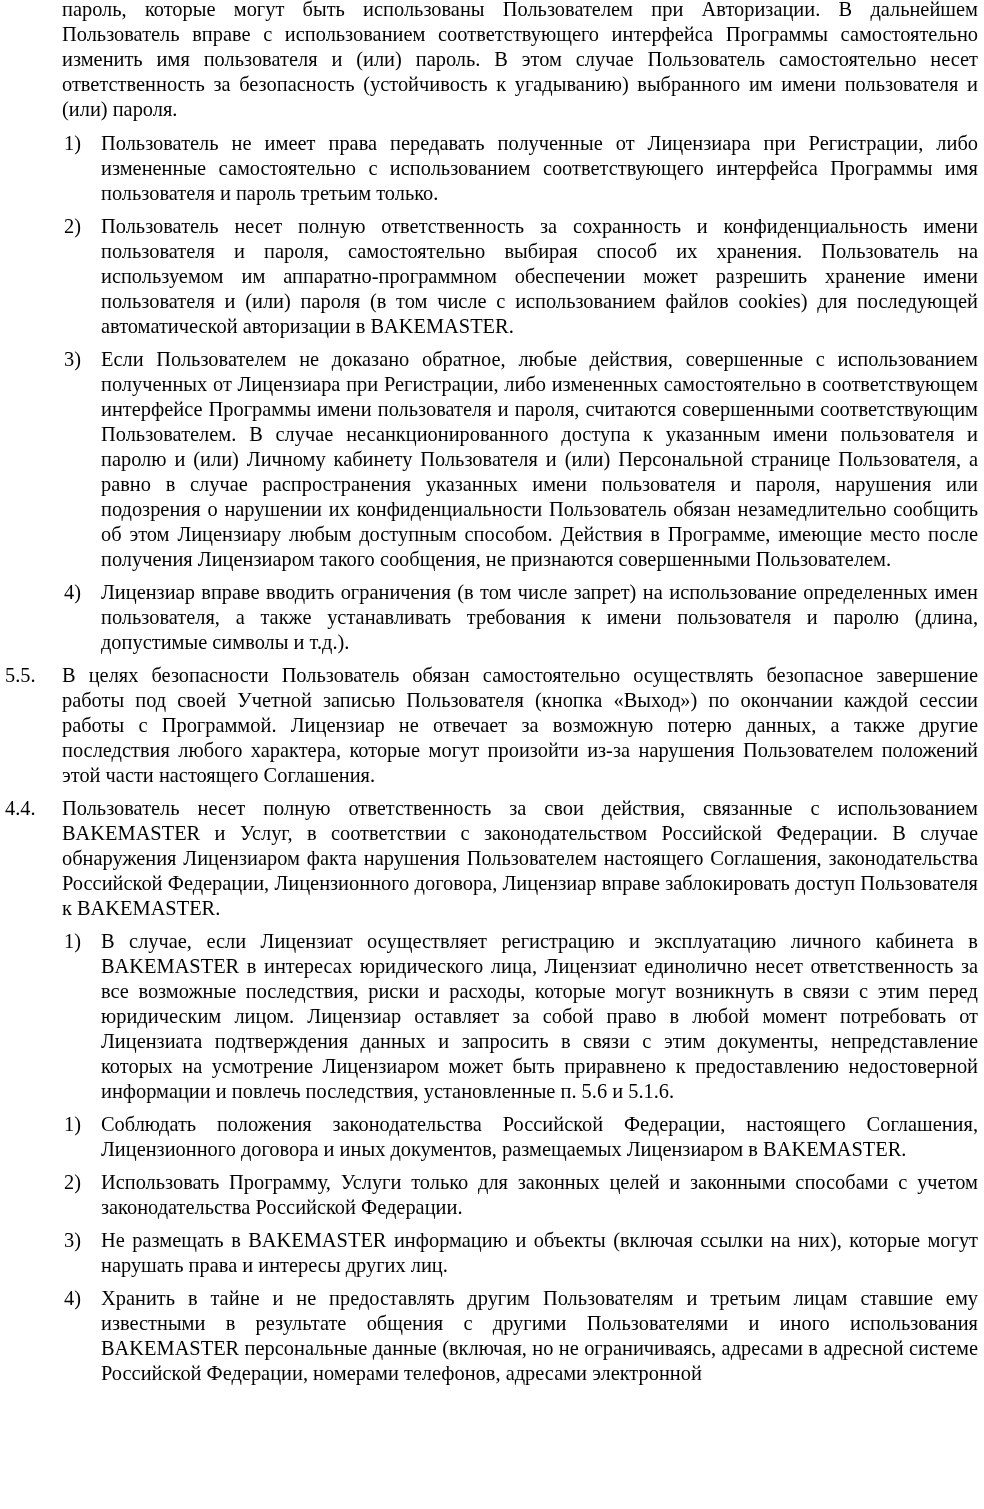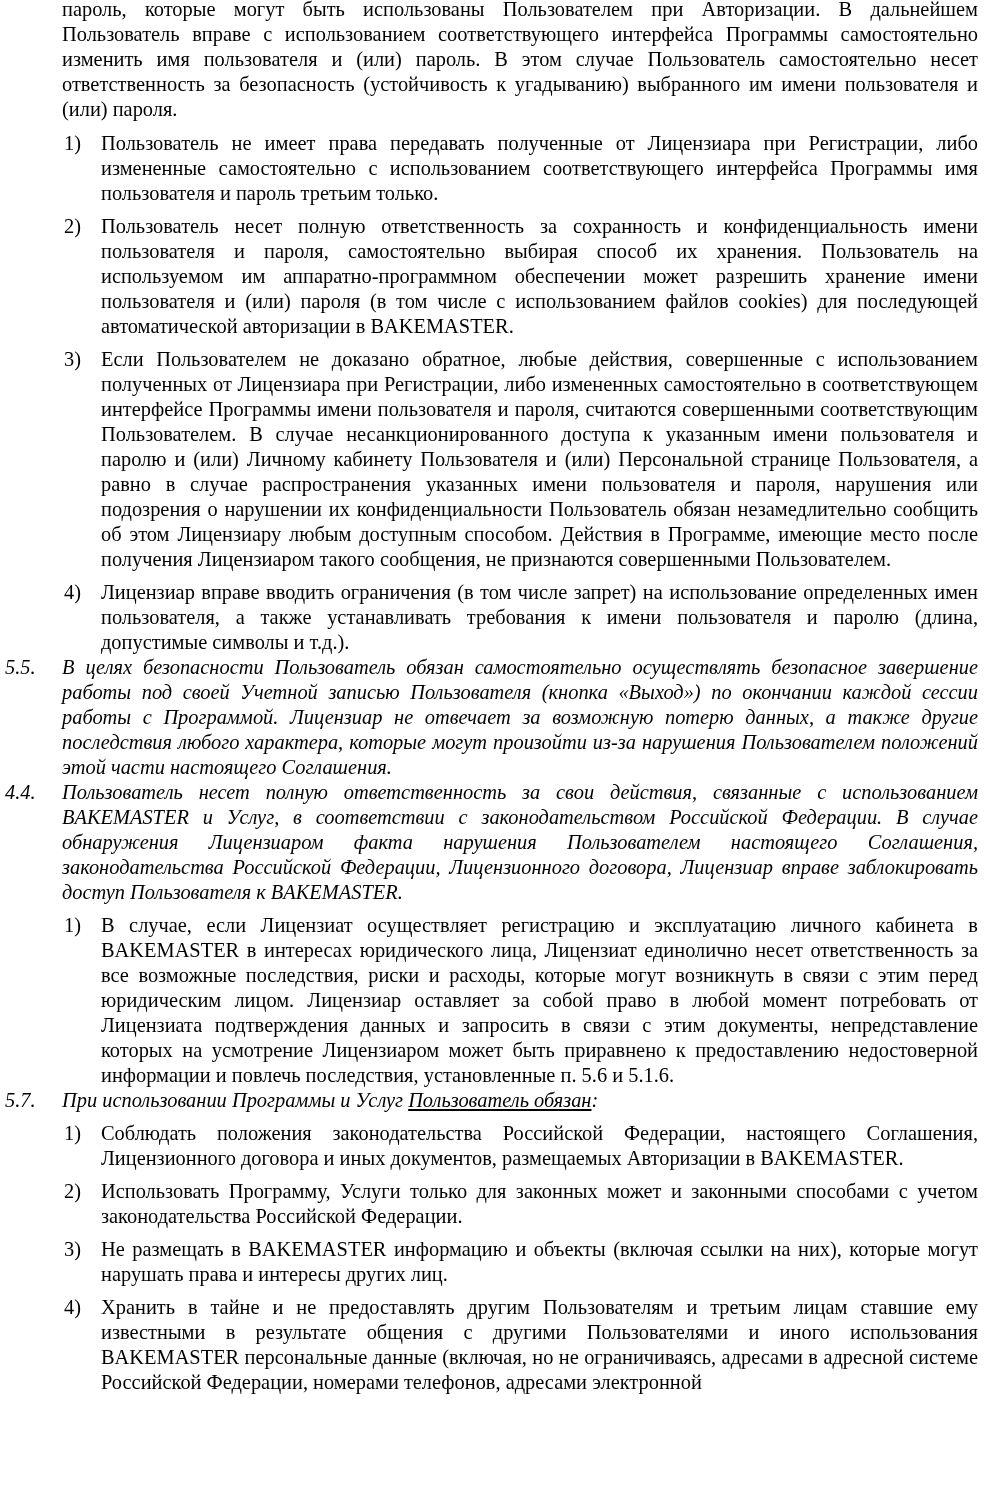--- a/index.html
+++ b/index.html
@@ -6,21 +6,21 @@
   body {
     width: 984px; height: 1509px; overflow: hidden; position: relative;
     font-family: "Liberation Serif", "DejaVu Serif", serif;
     color: #000;
     font-size: 20.4px;
     line-height: 25px;
   }
   .page { position: absolute; left: 0; top: -3px; width: 984px; }
   p { margin: 0; text-align: justify; }
   .cont { margin-left: 62px; width: 916px; }
-  .sec { position: relative; margin-left: 62px; width: 916px; margin-top: 0; font-style: italic; }
+  .sec { position: relative; margin-left: 62px; width: 916px; margin-top: 8px; }
   .sec .num { position: absolute; left: -57px; top: 0; }
   .sub { position: relative; margin-left: 101px; width: 877px; margin-top: 8px; }
   .sub .num { position: absolute; left: -37px; top: 0; }
   .u { text-decoration: underline; }
   .first-sub { margin-top: 9px; }
 </style>
 </head>
 <body>
 
 <div class="page">
@@ -51,31 +51,27 @@
 
   <div class="sec">
     <span class="num">4.4.</span>
     <p>Пользователь несет полную ответственность за свои действия, связанные с использованием BAKEMASTER и Услуг, в соответствии с законодательством Российской Федерации. В случае обнаружения Лицензиаром факта нарушения Пользователем настоящего Соглашения, законодательства Российской Федерации, Лицензионного договора, Лицензиар вправе заблокировать доступ Пользователя к BAKEMASTER.</p>
   </div>
   <div class="sub">
     <span class="num">1)</span>
     <p>В случае, если Лицензиат осуществляет регистрацию и эксплуатацию личного кабинета в BAKEMASTER в интересах юридического лица, Лицензиат единолично несет ответственность за все возможные последствия, риски и расходы, которые могут возникнуть в связи с этим перед юридическим лицом. Лицензиар оставляет за собой право в любой момент потребовать от Лицензиата подтверждения данных и запросить в связи с этим документы, непредставление которых на усмотрение Лицензиаром может быть приравнено к предоставлению недостоверной информации и повлечь последствия, установленные п. 5.6 и 5.1.6.</p>
   </div>
 
-  <div class="sec">
-    <span class="num">5.7.</span>
-    <p><span>При использовании Программы и Услуг </span><span class="u">Пользователь обязан</span><span>:</span></p>
-  </div>
   <div class="sub">
     <span class="num">1)</span>
-    <p>Соблюдать положения законодательства Российской Федерации, настоящего Соглашения, Лицензионного договора и иных документов, размещаемых Авторизации в BAKEMASTER.</p>
+    <p>Соблюдать положения законодательства Российской Федерации, настоящего Соглашения, Лицензионного договора и иных документов, размещаемых Лицензиаром в BAKEMASTER.</p>
   </div>
   <div class="sub">
     <span class="num">2)</span>
-    <p>Использовать Программу, Услуги только для законных может и законными способами с учетом законодательства Российской Федерации.</p>
+    <p>Использовать Программу, Услуги только для законных целей и законными способами с учетом законодательства Российской Федерации.</p>
   </div>
   <div class="sub">
     <span class="num">3)</span>
     <p>Не размещать в BAKEMASTER информацию и объекты (включая ссылки на них), которые могут нарушать права и интересы других лиц.</p>
   </div>
   <div class="sub">
     <span class="num">4)</span>
     <p>Хранить в тайне и не предоставлять другим Пользователям и третьим лицам ставшие ему известными в результате общения с другими Пользователями и иного использования BAKEMASTER персональные данные (включая, но не ограничиваясь, адресами в адресной системе Российской Федерации, номерами телефонов, адресами электронной</p>
   </div>
 

